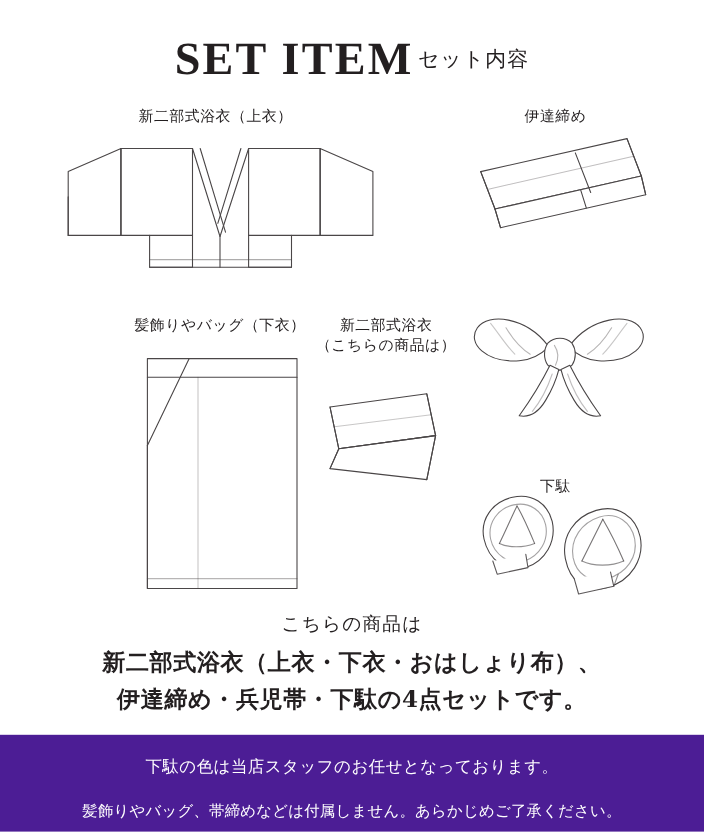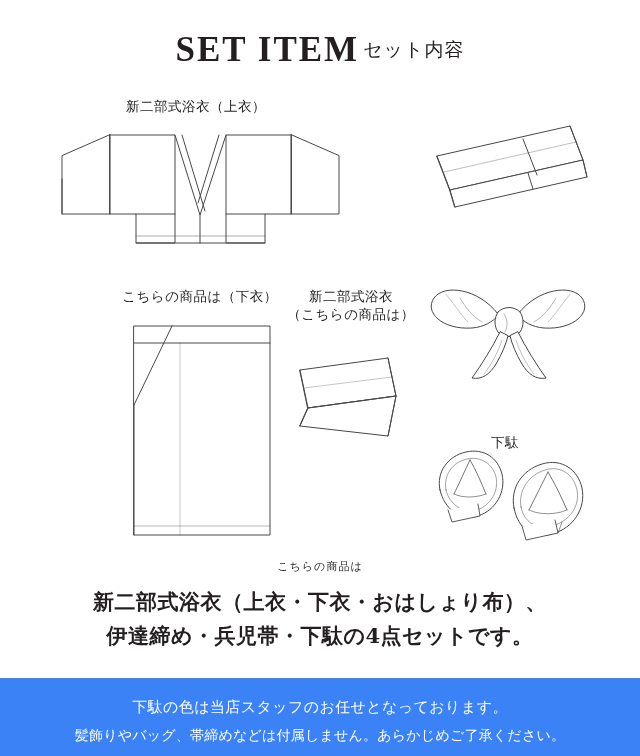--- a/index.html
+++ b/index.html
@@ -23,21 +23,21 @@
   .header {
     position: absolute;
     top: 30px;
     left: 0;
     width: 100%;
     text-align: center;
     white-space: nowrap;
   }
   .header-en {
     font-family: "Liberation Serif", serif;
-    font-size: 35px;
+    font-size: 42px;
     letter-spacing: 2px;
     font-weight: 700;
     vertical-align: middle;
   }
   .header-jp {
     font-family: "DejaVu Serif", serif;
     font-size: 19px;
     vertical-align: middle;
     letter-spacing: 1px;
   }
@@ -60,69 +60,70 @@
 
   
   .closing {
     position: absolute;
     left: 0;
     width: 100%;
     text-align: center;
   }
   .closing-lead {
     font-family: "DejaVu Serif", serif;
-    font-size: 11px;
+    font-size: 17px;
     letter-spacing: 1px;
     margin-top: 20px;
   }
   .closing-main {
     font-family: "DejaVu Serif", serif;
     font-size: 21px;
     font-weight: 700;
     letter-spacing: 0.5px;
     line-height: 1.55;
   }
 
   
   .footer {
     position: absolute;
     left: 0;
     bottom: 0;
     width: 640px;
-    height: 78px;
-    background: #3b82f6;
+    height: 88px;
+    background: #4c1d95;
     color: #ffffff;
     text-align: center;
     font-family: "DejaVu Serif", serif;
   }
   .footer-line1 {
     font-size: 15px;
     letter-spacing: 0.4px;
     margin-top: 20px;
   }
   .footer-line2 {
     font-size: 14px;
     letter-spacing: 0.2px;
-    margin-top: 10px;
+    margin-top: 22px;
   }
 </style>
 </head>
 <body>
 
 <div class="page">
 
   <div class="header">
     <span class="header-en">SET ITEM</span>
     <span class="header-jp">セット内容</span>
   </div>
 
   <div class="label" style="top:97px; left:56px; width:280px;">新二部式浴衣（上衣）</div>
 
-
-  <div class="label" style="top:287px; left:60px; width:280px;">こちらの商品は（下衣）</div>
+  <div class="label" style="top:97px; left:415px; width:180px;">伊達締め</div>
+
+  <div class="label" style="top:287px; left:60px; width:280px;">髪飾りやバッグ（下衣）</div>
 
   <div class="label two-line" style="top:287px; left:286px; width:130px;">
     <span>新二部式浴衣</span><br>
     <span>（こちらの商品は）</span>
   </div>
 
 
   <div class="label" style="top:415px; left:415px; width:180px;margin-top:18px;">下駄</div>
 
   <div class="art" style="top:118px; left:48px; width:305px; height:155px;">

